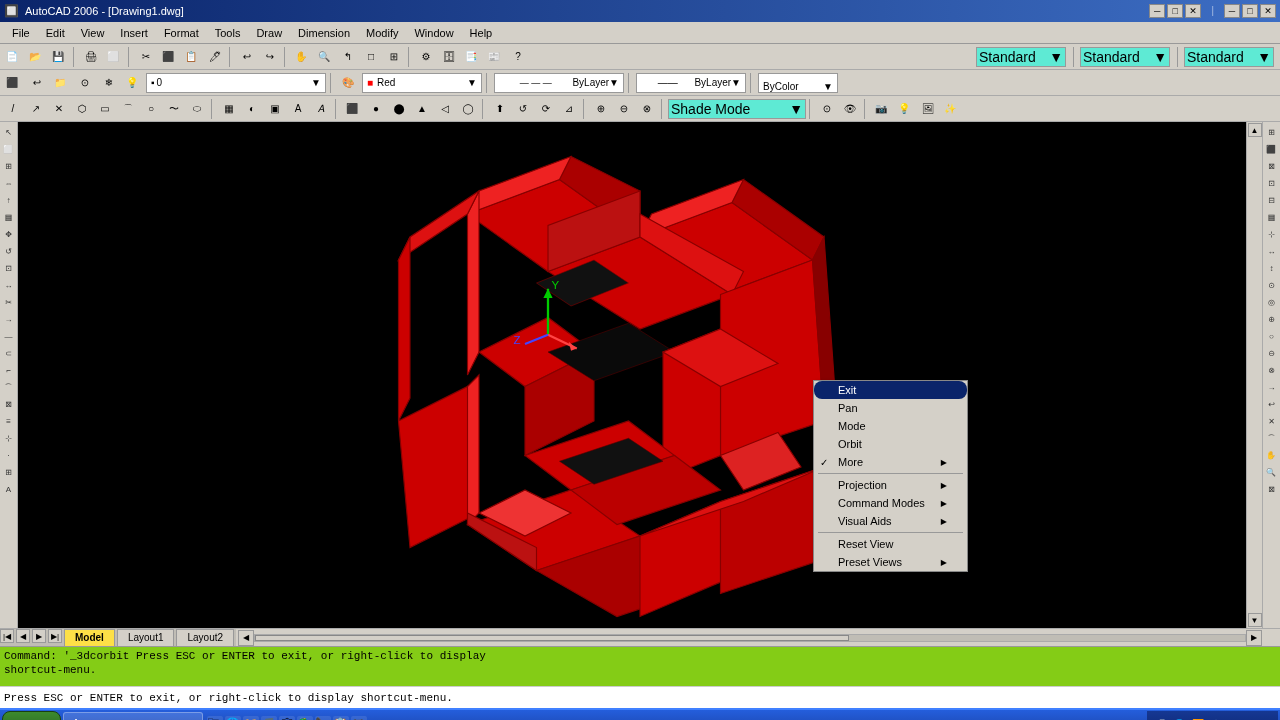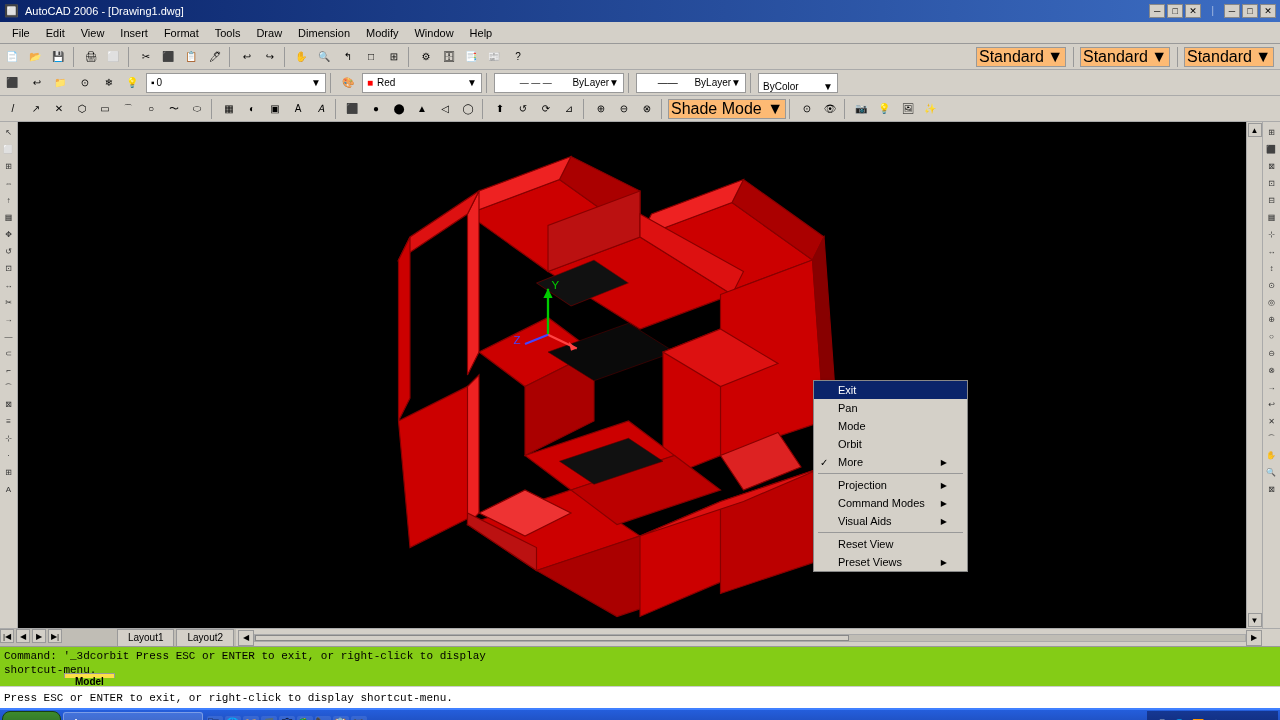--- a/index.html
+++ b/index.html
@@ -87,23 +87,23 @@
     }
     .tb-sep {
       width: 4px;
       height: 20px;
       border-left: 1px solid #999;
       margin: 0 2px;
       flex-shrink: 0;
     }
     .tb-dropdown {
       height: 20px;
-      background: #fdba74;
+      background: #5eead4;
       border: 1px solid #999;
-      font-size: 16px;
+      font-size: 14px;
       padding: 0 2px;
       display: flex;
       align-items: center;
       cursor: pointer;
       flex-shrink: 0;
     }
 
     
     #left-toolbar {
       width: 18px;
@@ -154,21 +154,20 @@
       border: 1px solid #999;
       border-bottom: none;
       background: #d4d0c8;
       cursor: pointer;
       font-size: 10px;
       margin-right: 2px;
     }
     .tab.active {
       background: #fde047;
       font-weight: bold;
-      margin-top: 44px;
     }
     .tab-nav-btn {
       width: 14px;
       height: 14px;
       background: #d4d0c8;
       border: 1px solid #999;
       font-size: 8px;
       display: flex;
       align-items: center;
       justify-content: center;
@@ -272,20 +271,21 @@
       z-index: 100;
     }
     .ctx-item {
       padding: 3px 20px 3px 24px;
       cursor: pointer;
       font-size: 11px;
       display: flex;
       align-items: center;
       justify-content: space-between;
       position: relative;
+      border-radius: 8px;
     }
     .ctx-item.active-item { background: #0a246a; color: white; }
     .ctx-separator {
       height: 1px;
       background: #999;
       margin: 2px 4px;
     }
     .ctx-check {
       position: absolute;
       left: 6px;
@@ -472,21 +472,21 @@
   <div class="tb-sep"></div>
   <div class="tb-btn">⬆</div>
   <div class="tb-btn">↺</div>
   <div class="tb-btn">⟳</div>
   <div class="tb-btn">⊿</div>
   <div class="tb-sep"></div>
   <div class="tb-btn">⊕</div>
   <div class="tb-btn">⊖</div>
   <div class="tb-btn">⊗</div>
   <div class="tb-sep"></div>
-  <div class="tb-dropdown" style="width:118px;">
+  <div class="tb-dropdown" style="width:138px;">
     <span>Shade Mode</span>
     <span style="margin-left:auto">▼</span>
   </div>
   <div class="tb-sep"></div>
   <div class="tb-btn">⊙</div>
   <div class="tb-btn">👁</div>
   <div class="tb-sep"></div>
   <div class="tb-btn">📷</div>
   <div class="tb-btn">💡</div>
   <div class="tb-btn">🖼</div>

